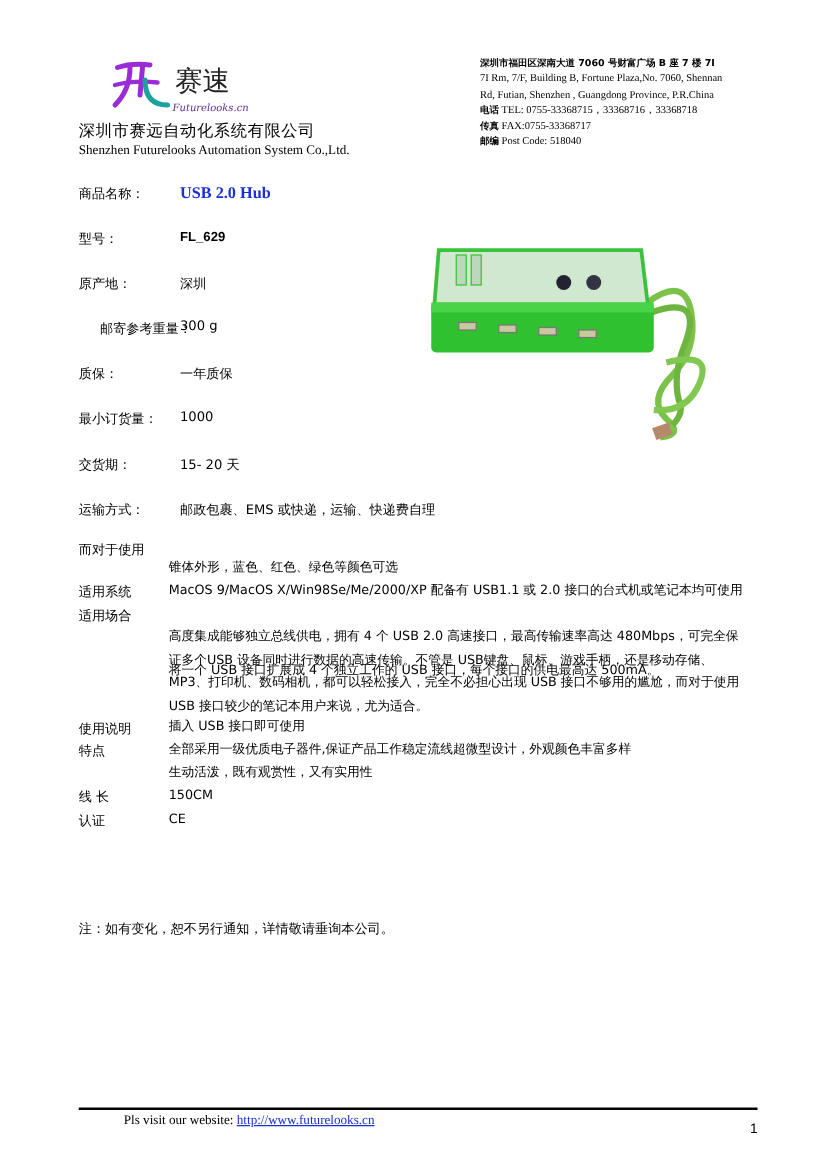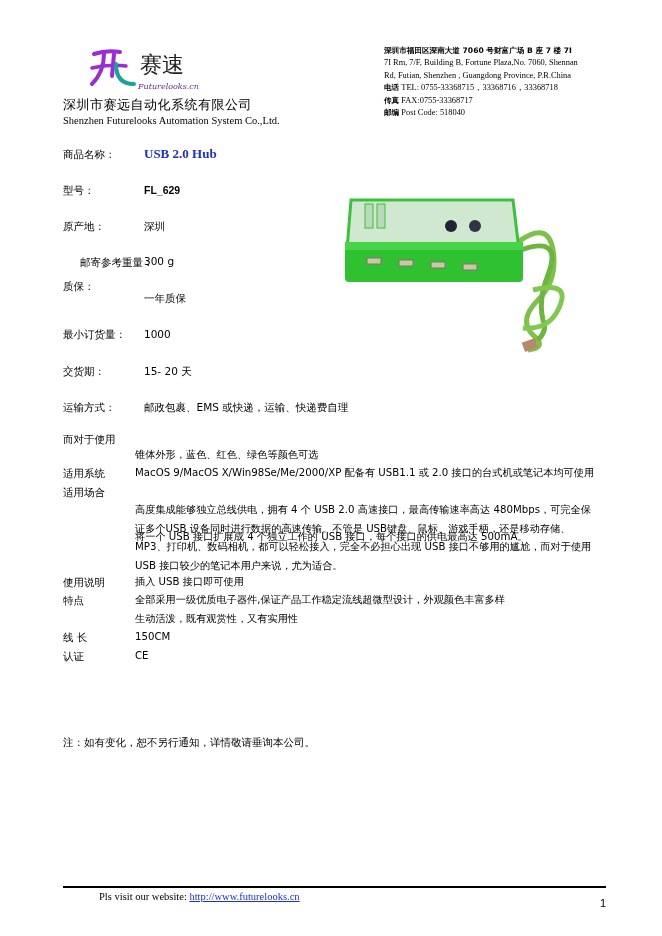--- a/index.html
+++ b/index.html
@@ -56,21 +56,21 @@
 
 <div class="lbl" style="top:184px;">型号：</div>
 <div class="val bold-val" style="top:184px;">FL_629</div>
 
 <div class="lbl" style="top:220px;">原产地：</div>
 <div class="val" style="top:220px;">深圳</div>
 
 <div class="lbl" style="top:256px;padding-left:17px;">邮寄参考重量：</div>
 <div class="val" style="top:255px;">300 g</div>
 
-<div class="lbl" style="top:280px;">质保：</div>
+<div class="lbl" style="top:292px;">质保：</div>
 <div class="val" style="top:292px;">一年质保</div>
 
 <div class="lbl" style="top:328px;">最小订货量：</div>
 <div class="val" style="top:328px;">1000</div>
 
 <div class="lbl" style="top:365px;">交货期：</div>
 <div class="val" style="top:365px;">15- 20 天</div>
 
 <div class="lbl" style="top:401px;">运输方式：</div>
 <div class="val" style="top:401px;">邮政包裹、EMS 或快递，运输、快递费自理</div>

